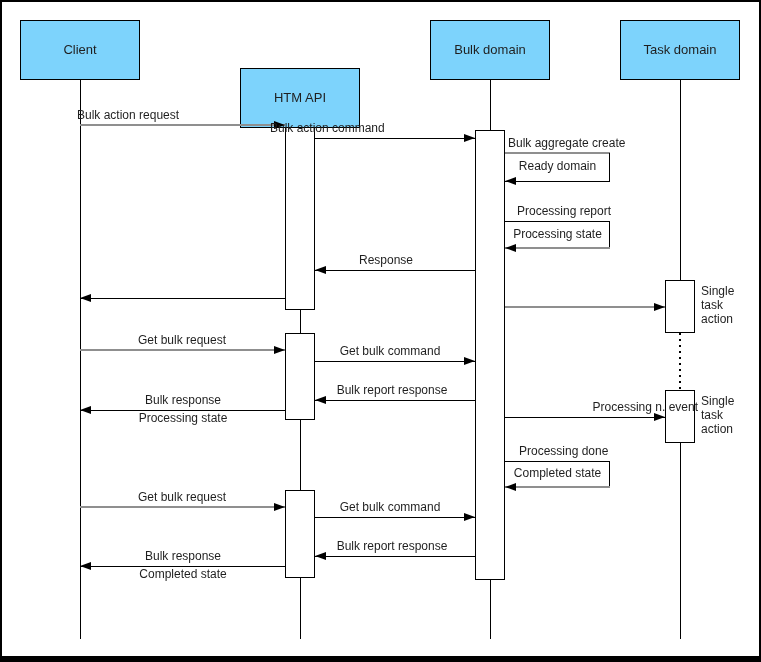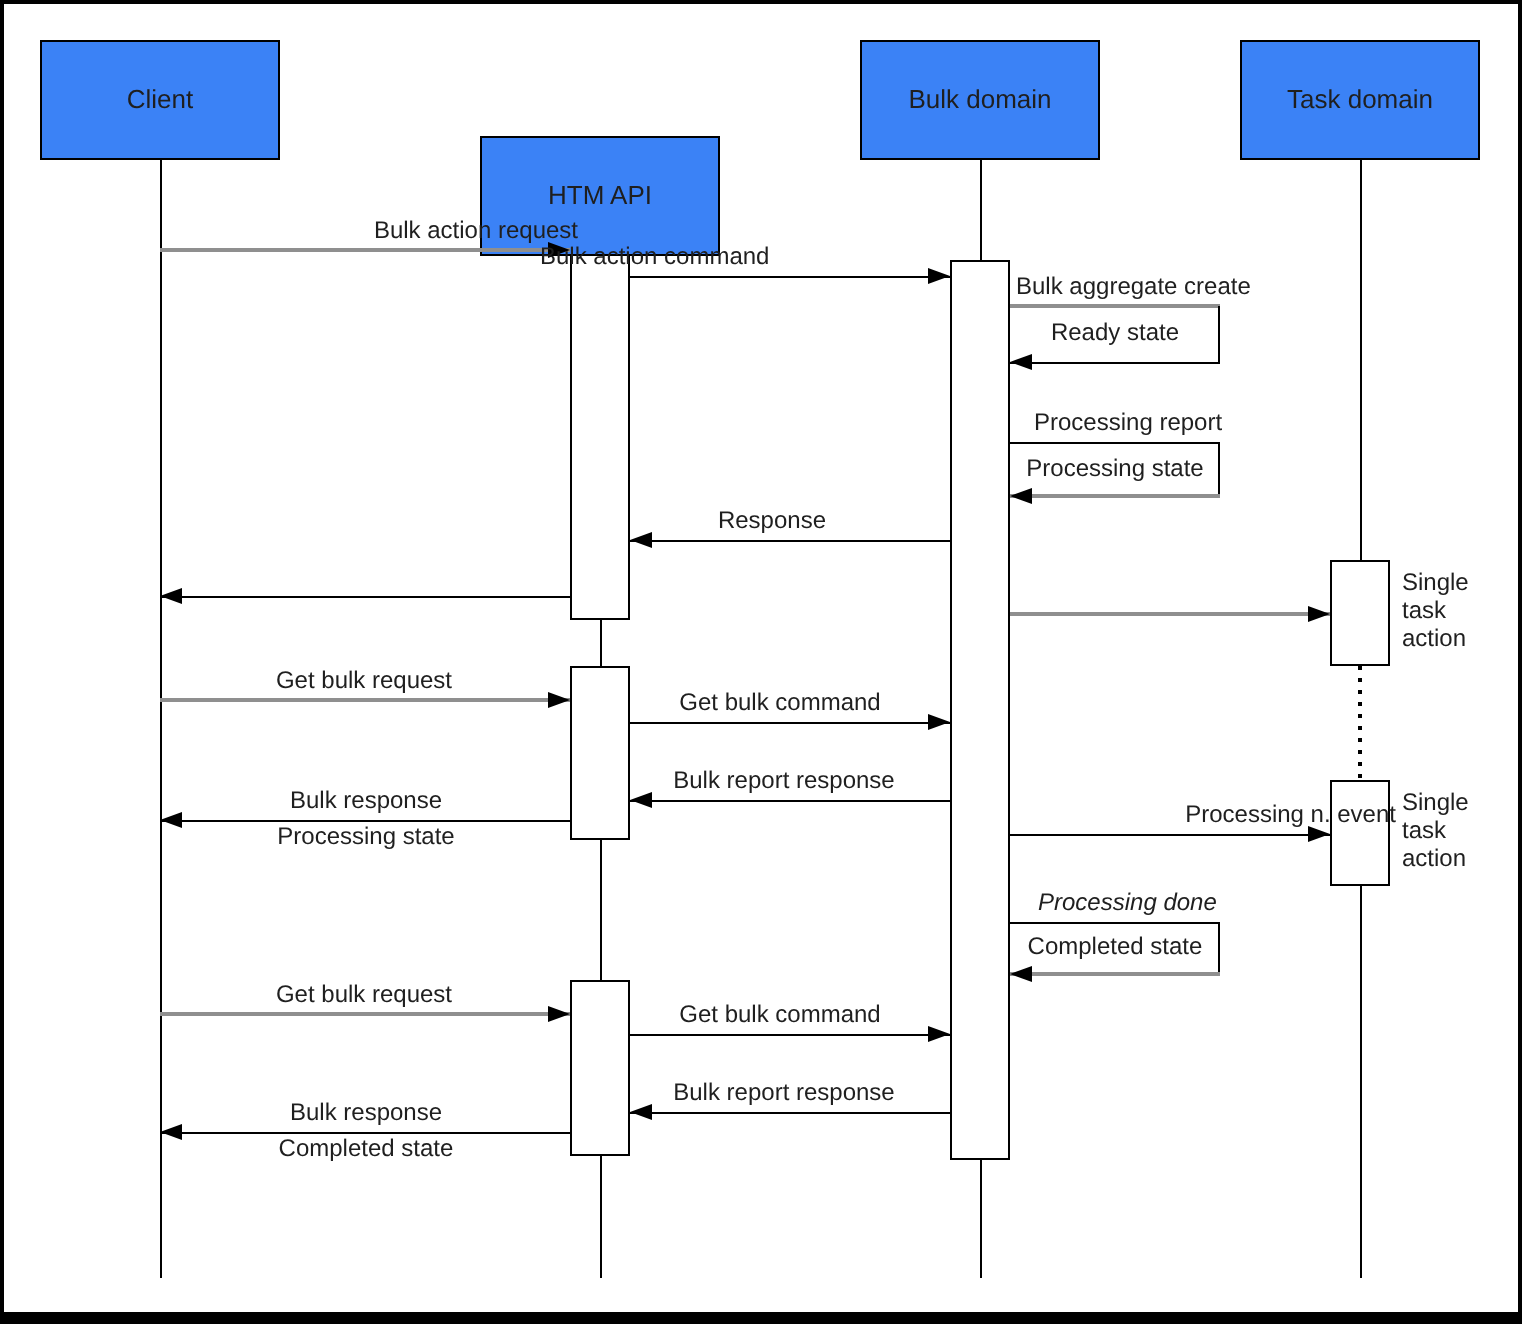--- a/index.html
+++ b/index.html
@@ -11,21 +11,21 @@
   #frame {
     position:absolute; left:0; top:0; right:0; bottom:0;
     border-style:solid; border-color:#000000; border-width:2px 2px 6px 2px;
     z-index:10; pointer-events:none;
   }
   #diagram-layer { position:absolute; left:0; top:0; width:761px; height:662px; }
   #diagram-layer div {
     position:absolute; font-size:12px; line-height:14px; color:#1f1f1f;
   }
   .actor-box {
-    border:1px solid #000000; background:#3b82f6; z-index:3;
+    border:1px solid #000000; background:#7dd3fc; z-index:3;
     display:flex; align-items:center; justify-content:center;
   }
   .actor-box span { font-size:13px; }
   .bar { border:1px solid #000000; background:#ffffff; z-index:2; }
   .lbl { z-index:6; }
 </style>
 </head>
 <body>
 
 <div id="stage">
@@ -55,21 +55,21 @@
       <div class="bar" style="left: 665px; top: 280px; width: 30px; height: 53px;"></div>
       <div class="lbl" style="left: 701px; top: 284px; white-space: pre-line; z-index: 6;">Single
 task
 action</div>
       <div class="bar" style="left: 665px; top: 390px; width: 30px; height: 53px;"></div>
       <div class="lbl" style="left: 701px; top: 394px; white-space: pre-line; z-index: 6;">Single
 task
 action</div>
       <div style="left: 80px; top: 124px; width: 205px; height: 2px; background: rgb(143, 143, 143); z-index: 4;"></div>
       <div style="left: 274px; top: 121px; width: 0px; height: 0px; border-top: 4px solid transparent; border-bottom: 4px solid transparent; z-index: 5; border-left: 11px solid rgb(0, 0, 0);"></div>
-      <div class="lbl" style="left: 49px; top: 108px; width: 240px; text-align: right; white-space: nowrap;">Bulk action request</div>
+      <div class="lbl" style="left: 77px; top: 108px; width: 240px; text-align: left; white-space: nowrap;">Bulk action request</div>
       <div style="left: 315px; top: 138px; width: 160px; height: 1px; background: rgb(0, 0, 0); z-index: 4;"></div>
       <div style="left: 464px; top: 134px; width: 0px; height: 0px; border-top: 4px solid transparent; border-bottom: 4px solid transparent; z-index: 5; border-left: 11px solid rgb(0, 0, 0);"></div>
       <div class="lbl" style="left: 270px; top: 121px; width: 240px; text-align: left; white-space: nowrap;">Bulk action command</div>
       <div style="left: 315px; top: 270px; width: 160px; height: 1px; background: rgb(0, 0, 0); z-index: 4;"></div>
       <div style="left: 315px; top: 266px; width: 0px; height: 0px; border-top: 4px solid transparent; border-bottom: 4px solid transparent; z-index: 5; border-right: 11px solid rgb(0, 0, 0);"></div>
       <div class="lbl" style="left: 266px; top: 253px; width: 240px; text-align: center; white-space: nowrap;">Response</div>
       <div style="left: 80px; top: 298px; width: 205px; height: 1px; background: rgb(0, 0, 0); z-index: 4;"></div>
       <div style="left: 80px; top: 294px; width: 0px; height: 0px; border-top: 4px solid transparent; border-bottom: 4px solid transparent; z-index: 5; border-right: 11px solid rgb(0, 0, 0);"></div>
       <div style="left: 505px; top: 306px; width: 160px; height: 2px; background: rgb(143, 143, 143); z-index: 4;"></div>
       <div style="left: 654px; top: 303px; width: 0px; height: 0px; border-top: 4px solid transparent; border-bottom: 4px solid transparent; z-index: 5; border-left: 11px solid rgb(0, 0, 0);"></div>
@@ -100,28 +100,28 @@
       <div class="lbl" style="left: 272px; top: 539px; width: 240px; text-align: center; white-space: nowrap;">Bulk report response</div>
       <div style="left: 80px; top: 566px; width: 205px; height: 1px; background: rgb(0, 0, 0); z-index: 4;"></div>
       <div style="left: 80px; top: 562px; width: 0px; height: 0px; border-top: 4px solid transparent; border-bottom: 4px solid transparent; z-index: 5; border-right: 11px solid rgb(0, 0, 0);"></div>
       <div class="lbl" style="left: 63px; top: 549px; width: 240px; text-align: center; white-space: nowrap;">Bulk response</div>
       <div class="lbl" style="left: 63px; top: 567px; width: 240px; text-align: center; white-space: nowrap;">Completed state</div>
       <div class="lbl" style="left: 508px; top: 136px; white-space: nowrap;">Bulk aggregate create</div>
       <div style="left: 505px; top: 152px; width: 105px; height: 2px; background: rgb(143, 143, 143); z-index: 4;"></div>
       <div style="left: 609px; top: 153px; width: 1px; height: 28px; background: rgb(0, 0, 0); z-index: 4;"></div>
       <div style="left: 505px; top: 181px; width: 105px; height: 1px; background: rgb(0, 0, 0); z-index: 4;"></div>
       <div style="left: 505px; top: 177px; width: 0px; height: 0px; border-top: 4px solid transparent; border-bottom: 4px solid transparent; z-index: 5; border-right: 11px solid rgb(0, 0, 0);"></div>
-      <div class="lbl" style="left: 505px; top: 159px; width: 105px; text-align: center; white-space: nowrap;">Ready state</div>
+      <div class="lbl" style="left: 505px; top: 159px; width: 105px; text-align: center; white-space: nowrap;">Ready domain</div>
       <div class="lbl" style="left: 517px; top: 204px; white-space: nowrap;">Processing report</div>
       <div style="left: 505px; top: 221px; width: 105px; height: 1px; background: rgb(0, 0, 0); z-index: 4;"></div>
       <div style="left: 609px; top: 221px; width: 1px; height: 27px; background: rgb(0, 0, 0); z-index: 4;"></div>
       <div style="left: 505px; top: 247px; width: 105px; height: 2px; background: rgb(143, 143, 143); z-index: 4;"></div>
       <div style="left: 505px; top: 244px; width: 0px; height: 0px; border-top: 4px solid transparent; border-bottom: 4px solid transparent; z-index: 5; border-right: 11px solid rgb(0, 0, 0);"></div>
       <div class="lbl" style="left: 505px; top: 226.5px; width: 105px; text-align: center; white-space: nowrap;">Processing state</div>
-      <div class="lbl" style="left: 519px; top: 444px; white-space: nowrap; font-style: italic;">Processing done</div>
+      <div class="lbl" style="left: 519px; top: 444px; white-space: nowrap;">Processing done</div>
       <div style="left: 505px; top: 461px; width: 105px; height: 1px; background: rgb(0, 0, 0); z-index: 4;"></div>
       <div style="left: 609px; top: 461px; width: 1px; height: 26px; background: rgb(0, 0, 0); z-index: 4;"></div>
       <div style="left: 505px; top: 486px; width: 105px; height: 2px; background: rgb(143, 143, 143); z-index: 4;"></div>
       <div style="left: 505px; top: 483px; width: 0px; height: 0px; border-top: 4px solid transparent; border-bottom: 4px solid transparent; z-index: 5; border-right: 11px solid rgb(0, 0, 0);"></div>
       <div class="lbl" style="left: 505px; top: 466px; width: 105px; text-align: center; white-space: nowrap;">Completed state</div>
     </div>
   <div id="frame"></div>
 </div>
 
 </body></html>

